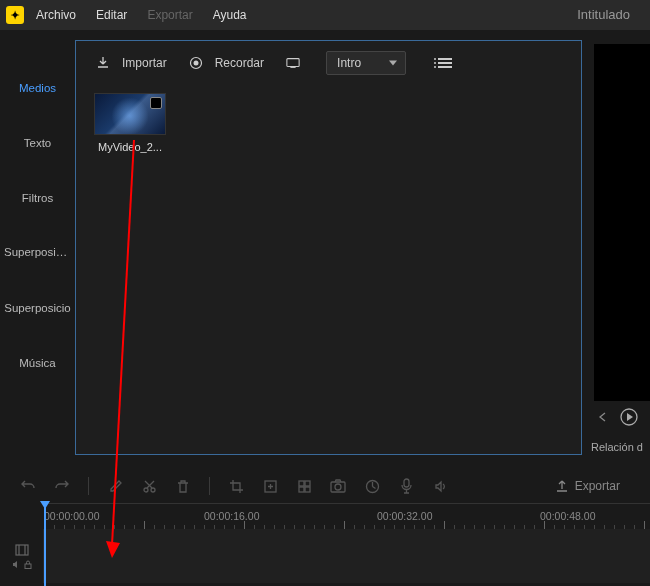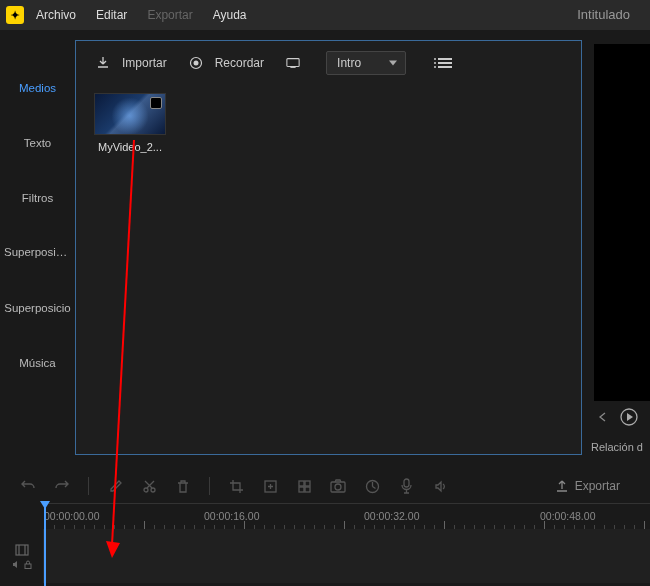--- a/index.html
+++ b/index.html
@@ -220,21 +220,21 @@
       </svg>
     <span>Exportar</span>
   </div>
 </div>
 
 <div class="timeline">
   <div class="playhead"></div>
   <div class="ruler">
     <span class="tc" style="left:0">00:00:00.00</span>
     <span class="tc" style="left:160px">00:00:16.00</span>
-    <span class="tc" style="left:320px">00:00:32.00</span>
+    <span class="tc" style="left:333px">00:00:32.00</span>
     <span class="tc" style="left:496px">00:00:48.00</span>
     <div class="ticks" id="ticks">
         <div class="tick major" style="left: 0px;"></div>
         <div class="tick minor" style="left: 10px;"></div>
         <div class="tick minor" style="left: 20px;"></div>
         <div class="tick minor" style="left: 30px;"></div>
         <div class="tick minor" style="left: 40px;"></div>
         <div class="tick minor" style="left: 50px;"></div>
         <div class="tick minor" style="left: 60px;"></div>
         <div class="tick minor" style="left: 70px;"></div>

